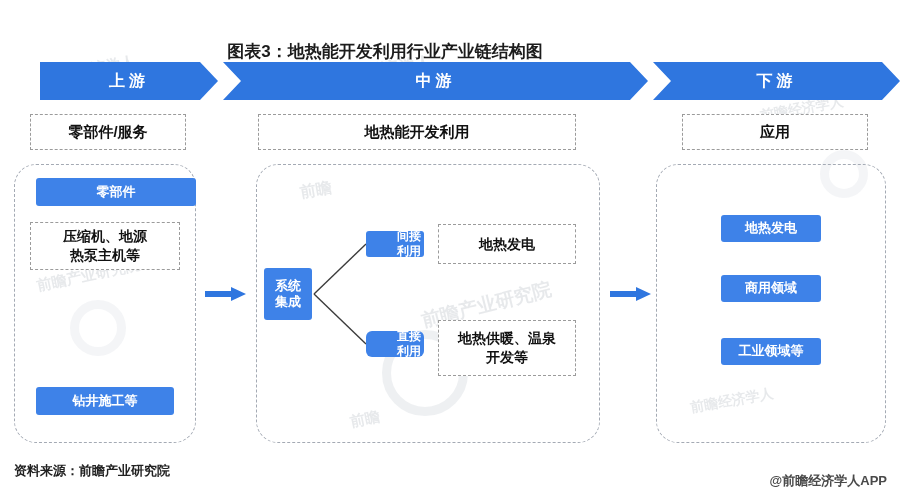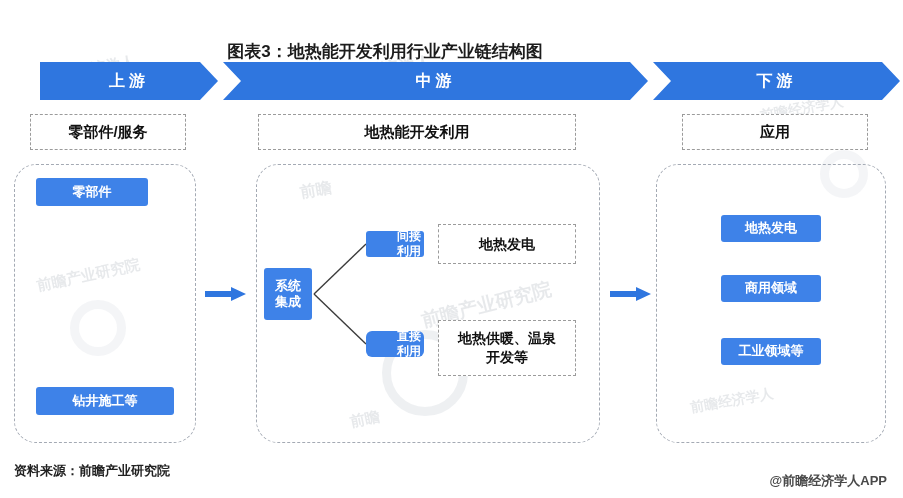--- a/index.html
+++ b/index.html
@@ -76,21 +76,23 @@
   </div>
 
   <div class="hdr" style="left:30px;width:156px;">零部件/服务</div>
   <div class="hdr" style="left:258px;width:318px;">地热能开发利用</div>
   <div class="hdr" style="left:682px;width:186px;">应用</div>
 
   <div class="panel" style="left:14px;top:164px;width:182px;height:279px;"></div>
   <div class="panel" style="left:256px;top:164px;width:344px;height:279px;"></div>
   <div class="panel" style="left:656px;top:164px;width:230px;height:279px;"></div>
 
-  <div class="btn" style="left:36px;top:178px;width:112px;height:28px;">零部件</div>
+  <div class="btn" style="left:36px;top:178px;width:160px;height:28px;">零部件</div>
+  <div class="dash" style="left:30px;top:222px;width:150px;height:48px;">压缩机、地源
+热泵主机等</div>
   <div class="btn" style="left:36px;top:387px;width:138px;height:28px;">钻井施工等</div>
 
   <div class="arrow" style="left:205px;top:287px;">
     <span class="shaft"></span>
     <span class="head"></span>
   </div>
   <div class="arrow" style="left:610px;top:287px;">
     <span class="shaft"></span>
     <span class="head"></span>
   </div>

